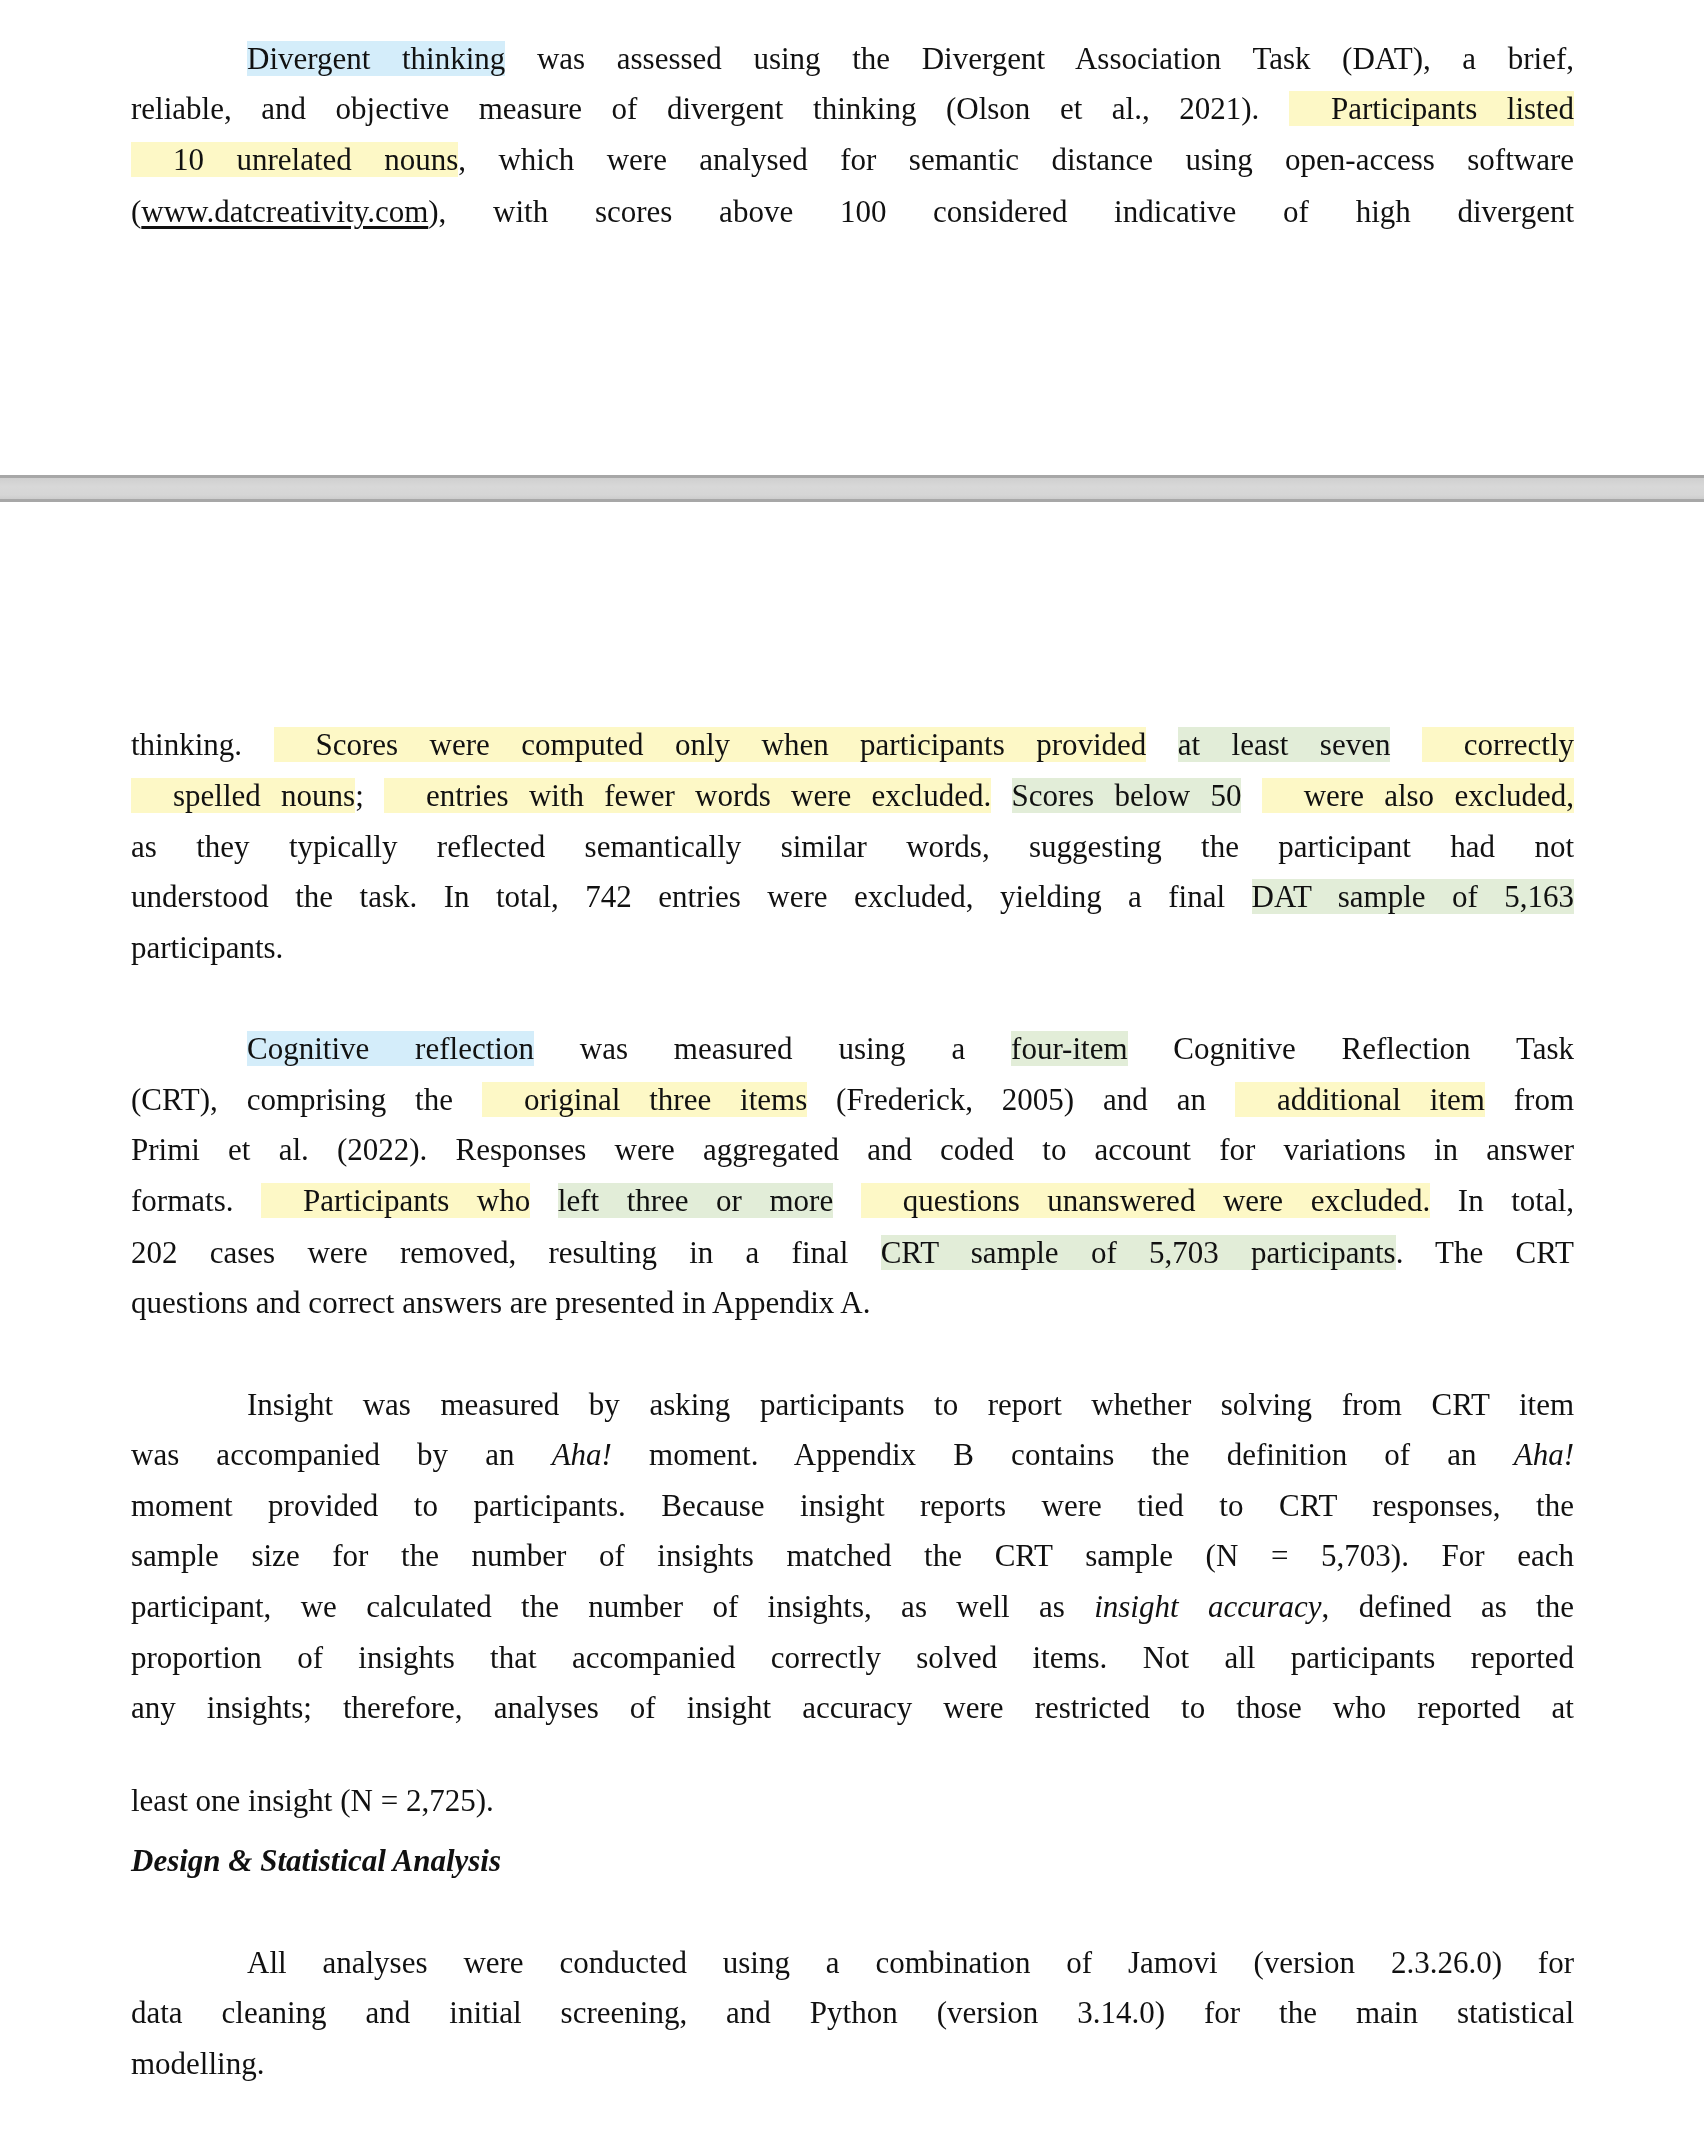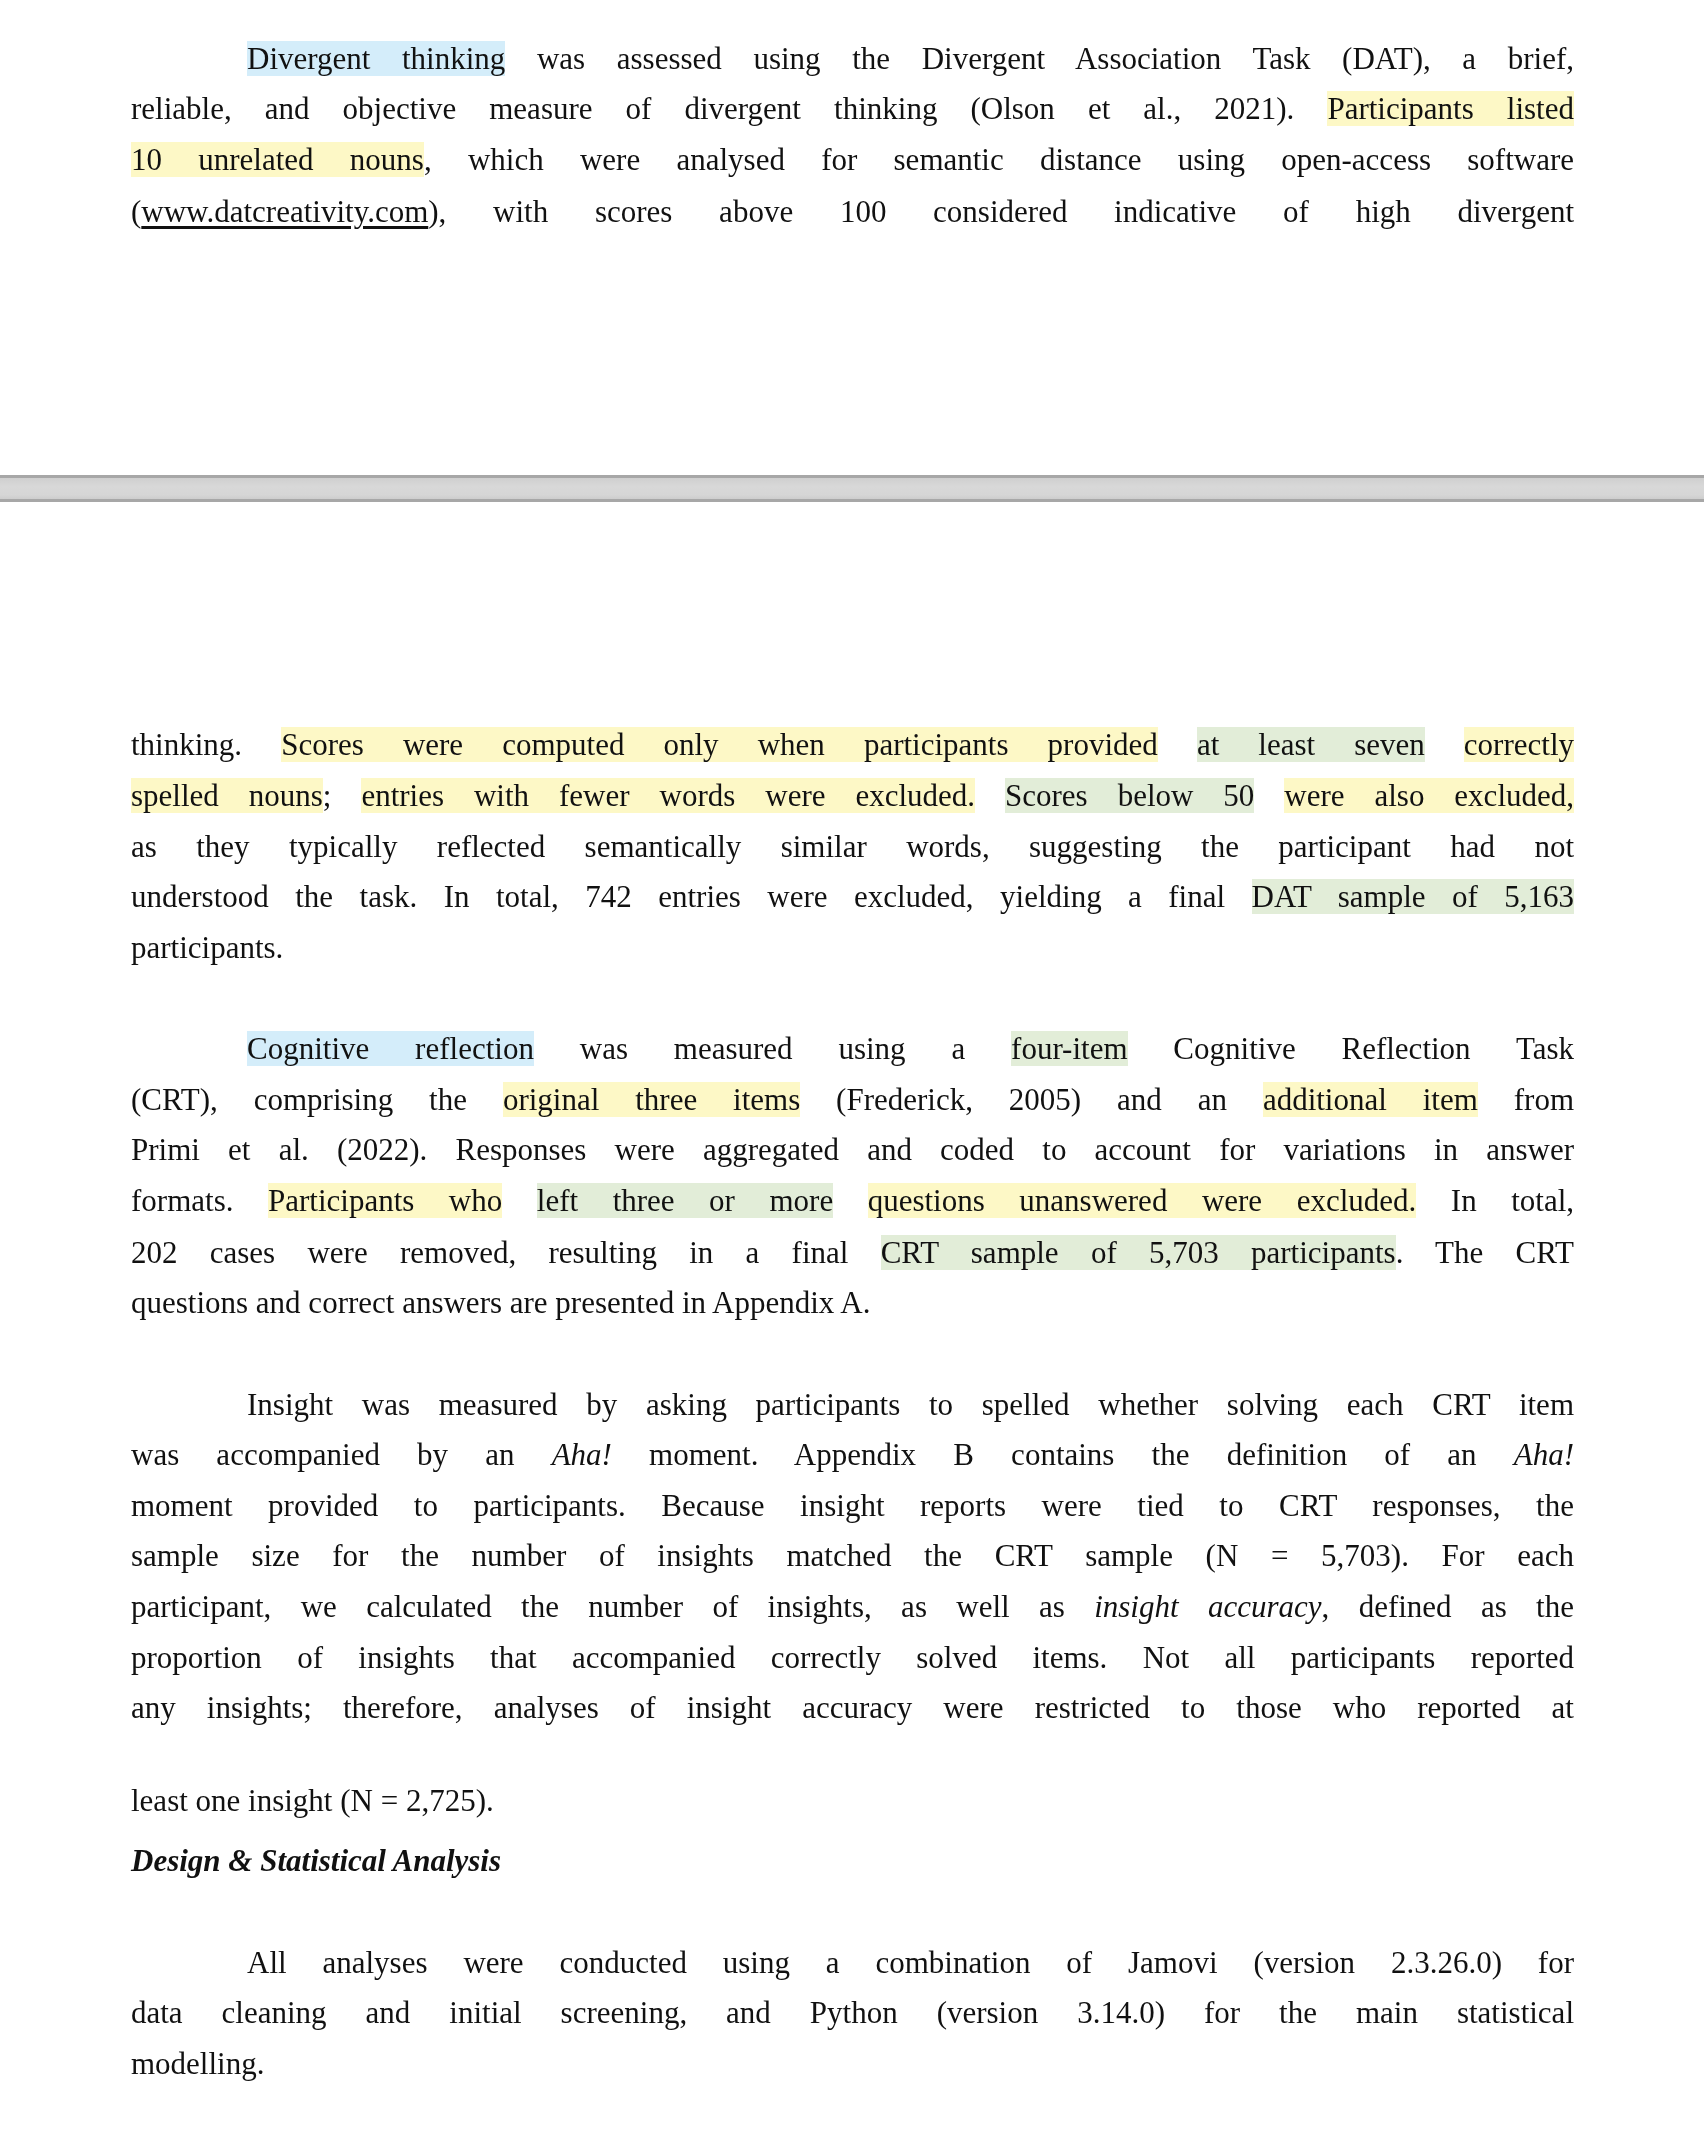--- a/index.html
+++ b/index.html
@@ -9,21 +9,21 @@
   .page-1 { top: 0; height: 475px; }
   .page-2 { top: 502px; height: 1314px; }
   .page-break { position: absolute; left: 0; top: 475px; width: 1704px; height: 27px;
                 background: linear-gradient(#cfcfcf, #d8d8d8 40%, #d6d6d6 80%, #cdcdcd);
                 border-top: 3px solid #a7a7a7; border-bottom: 3px solid #a7a7a7; box-sizing: border-box; }
   .line { position: absolute; left: 131px; width: 1443px; height: 50px; line-height: 50px;
           font-size: 31px; white-space: nowrap; }
   .line.just { text-align: justify; text-align-last: justify; white-space: normal; }
   .line.indent { left: 247px; width: 1327px; }
   .hl { padding: 0; }
-  .hl-yellow { background: #fdf8c6; }
+  .hl-yellow { background: #fdf8c6; padding-left: 42px; }
   .hl-green { background: #e2edd8; }
   .hl-blue { background: #d4edfa; }
   .link { text-decoration: underline; text-underline-offset: 4px; }
   .em { font-style: italic; }
   .heading { font-weight: bold; font-style: italic; }
 </style>
 </head>
 <body>
 
 <div class="page page-1">
@@ -48,21 +48,21 @@
   <div>
     <div class="line just indent" style="top:522px"><span class="hl hl-blue">Cognitive reflection</span><span> was measured using a </span><span class="hl hl-green">four-item</span><span> Cognitive Reflection Task</span></div>
     <div class="line just" style="top:573px"><span>(CRT), comprising the </span><span class="hl hl-yellow">original three items</span><span> (Frederick, 2005) and an </span><span class="hl hl-yellow">additional item</span><span> from</span></div>
     <div class="line just" style="top:623px"><span>Primi et al. (2022). Responses were aggregated and coded to account for variations in answer</span></div>
     <div class="line just" style="top:674px"><span>formats. </span><span class="hl hl-yellow">Participants who</span><span> </span><span class="hl hl-green">left three or more</span><span> </span><span class="hl hl-yellow">questions unanswered were excluded.</span><span> In total,</span></div>
     <div class="line just" style="top:726px"><span>202 cases were removed, resulting in a final </span><span class="hl hl-green">CRT sample of 5,703 participants</span><span>. The CRT</span></div>
     <div class="line" style="top:776px"><span>questions and correct answers are presented in Appendix A.</span></div>
   </div>
 
   <div>
-    <div class="line just indent" style="top:878px"><span>Insight was measured by asking participants to spelled whether solving each CRT item</span></div>
+    <div class="line just indent" style="top:878px"><span>Insight was measured by asking participants to report whether solving from CRT item</span></div>
     <div class="line just" style="top:928px"><span>was accompanied by an </span><span class="em">Aha!</span><span> moment. Appendix B contains the definition of an </span><span class="em">Aha!</span></div>
     <div class="line just" style="top:979px"><span>moment provided to participants. Because insight reports were tied to CRT responses, the</span></div>
     <div class="line just" style="top:1029px"><span>sample size for the number of insights matched the CRT sample (N = 5,703). For each</span></div>
     <div class="line just" style="top:1080px"><span>participant, we calculated the number of insights, as well as </span><span class="em">insight accuracy</span><span>, defined as the</span></div>
     <div class="line just" style="top:1131px"><span>proportion of insights that accompanied correctly solved items. Not all participants reported</span></div>
     <div class="line just" style="top:1181px"><span>any insights; therefore, analyses of insight accuracy were restricted to those who reported at</span></div>
     <div class="line" style="top:1274px"><span>least one insight (N = 2,725).</span></div>
   </div>
 
   <div class="line heading" style="top:1334px">Design &amp; Statistical Analysis</div>

